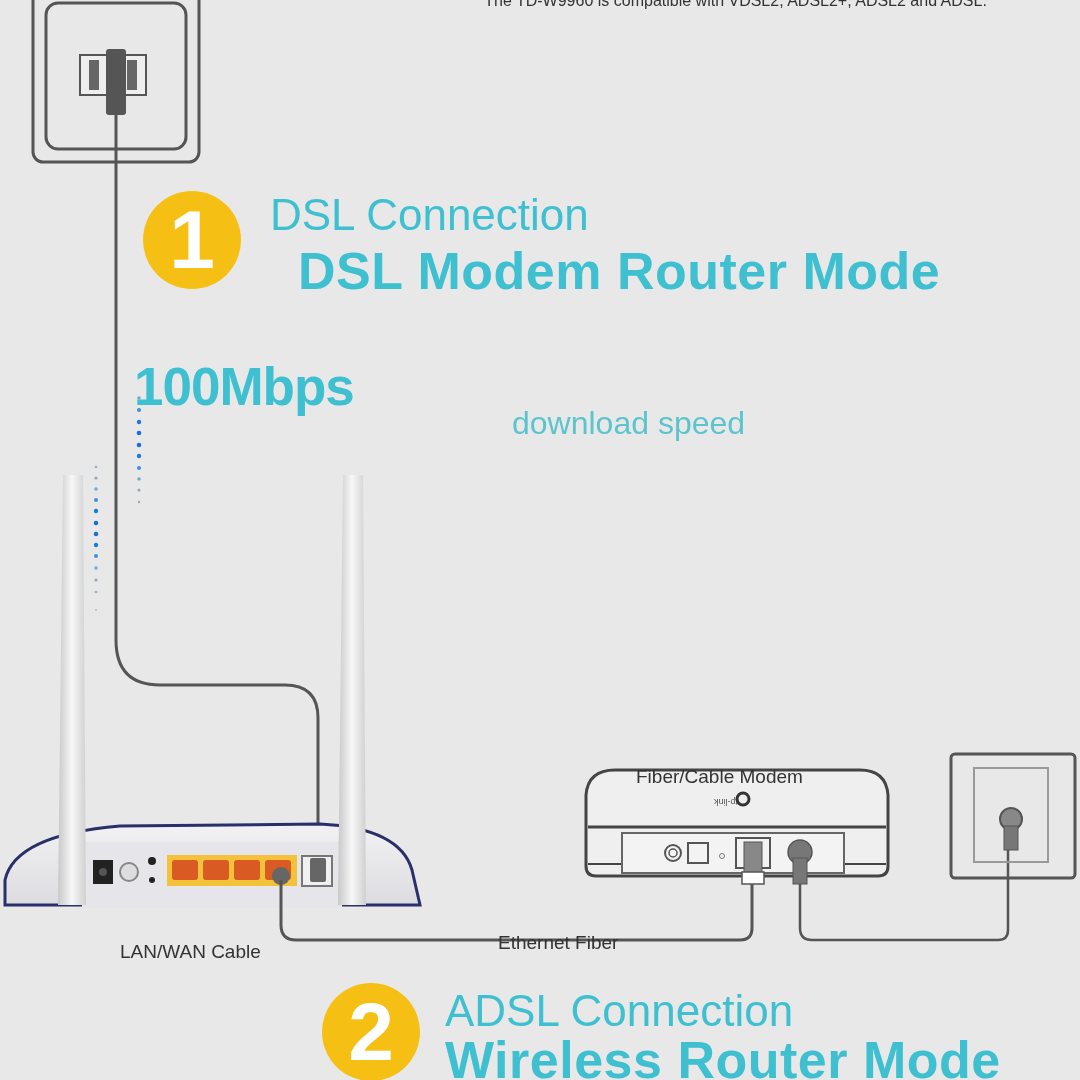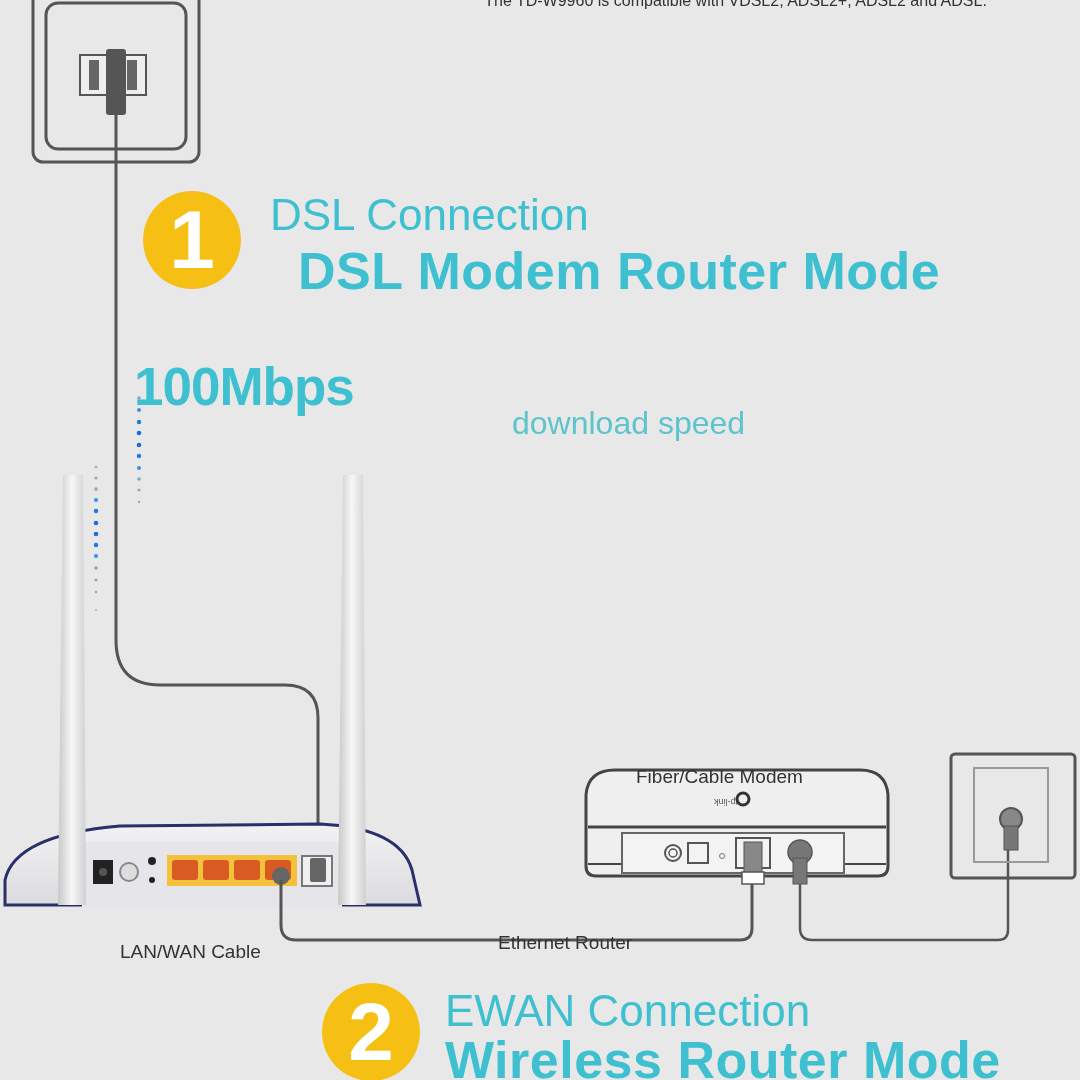--- a/index.html
+++ b/index.html
@@ -138,18 +138,18 @@
 </svg>
 
 <div class="abs badge badge1">1</div>
 <div class="abs title-small t1a">DSL Connection</div>
 <div class="abs title-big t1b">DSL Modem Router Mode</div>
 
 <div class="abs speed">100Mbps</div>
 <div class="abs speed-sub">download speed</div>
 
 <div class="abs label lbl-lanwan">LAN/WAN Cable</div>
-<div class="abs label lbl-eth">Ethernet Router</div>
+<div class="abs label lbl-eth">Ethernet Fiber</div>
 <div class="abs label lbl-fiber">Fiber/Cable Modem</div>
 
 <div class="abs badge badge2">2</div>
-<div class="abs title-small t2a">EWAN Connection</div>
+<div class="abs title-small t2a">ADSL Connection</div>
 <div class="abs title-big t2b">Wireless Router Mode</div>
 
 </body></html>

